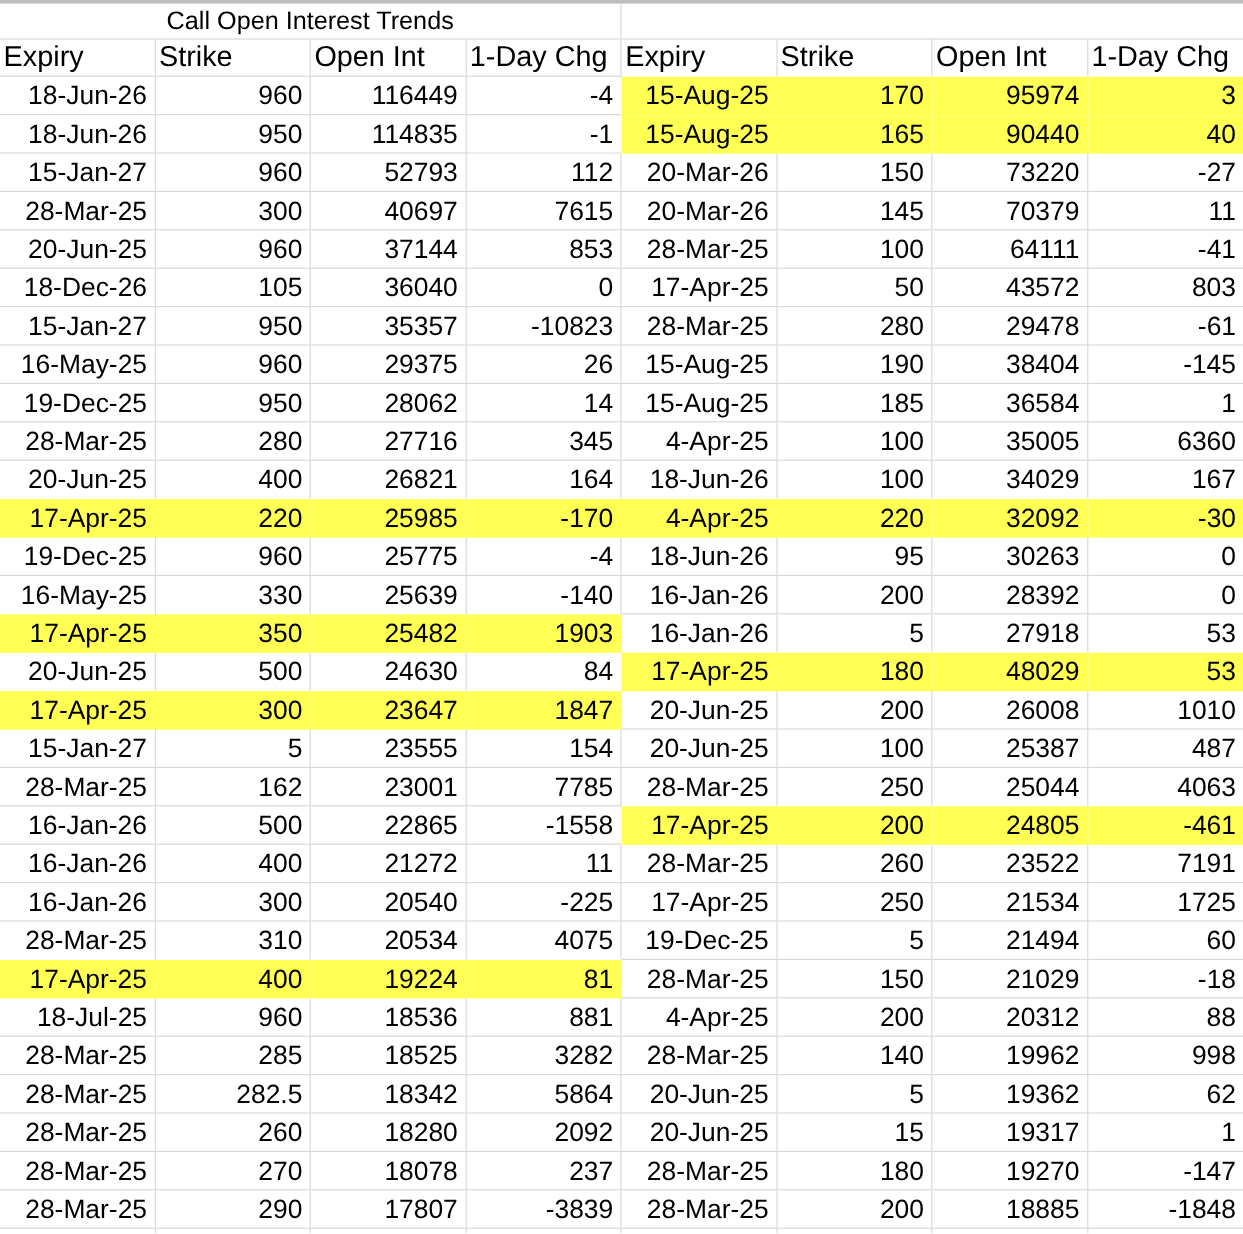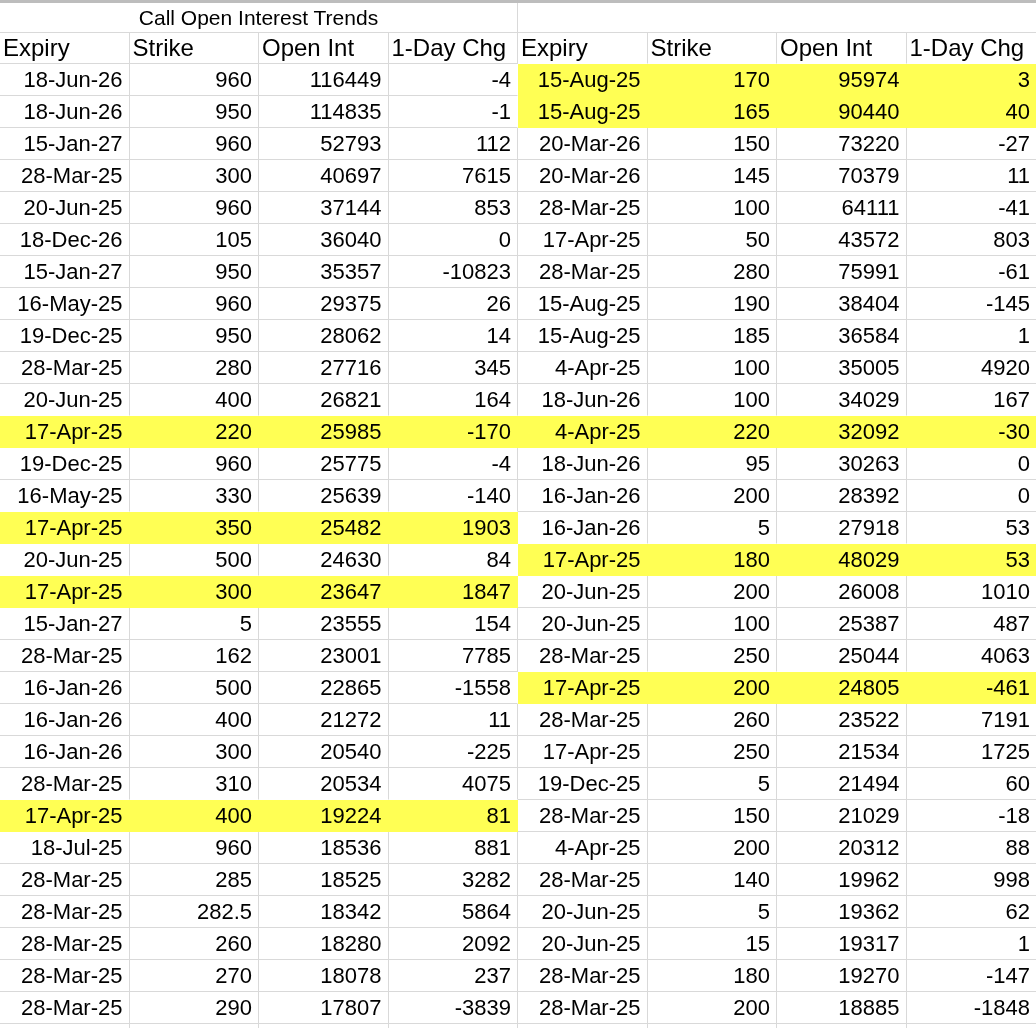--- a/index.html
+++ b/index.html
@@ -123,21 +123,21 @@
         <div class="cell">43572</div>
         <div class="cell lastcol">803</div>
       </div>
       <div class="grid-row">
         <div class="cell">15-Jan-27</div>
         <div class="cell">950</div>
         <div class="cell">35357</div>
         <div class="cell">-10823</div>
         <div class="cell">28-Mar-25</div>
         <div class="cell">280</div>
-        <div class="cell">75991</div>
+        <div class="cell">29478</div>
         <div class="cell lastcol">-61</div>
       </div>
       <div class="grid-row">
         <div class="cell">16-May-25</div>
         <div class="cell">960</div>
         <div class="cell">29375</div>
         <div class="cell">26</div>
         <div class="cell">15-Aug-25</div>
         <div class="cell">190</div>
         <div class="cell">38404</div>
@@ -154,21 +154,21 @@
         <div class="cell lastcol">1</div>
       </div>
       <div class="grid-row">
         <div class="cell">28-Mar-25</div>
         <div class="cell">280</div>
         <div class="cell">27716</div>
         <div class="cell">345</div>
         <div class="cell">4-Apr-25</div>
         <div class="cell">100</div>
         <div class="cell">35005</div>
-        <div class="cell lastcol">4920</div>
+        <div class="cell lastcol">6360</div>
       </div>
       <div class="grid-row">
         <div class="cell nb">20-Jun-25</div>
         <div class="cell nb">400</div>
         <div class="cell nb">26821</div>
         <div class="cell nb">164</div>
         <div class="cell nb">18-Jun-26</div>
         <div class="cell nb">100</div>
         <div class="cell nb">34029</div>
         <div class="cell lastcol nb">167</div>

